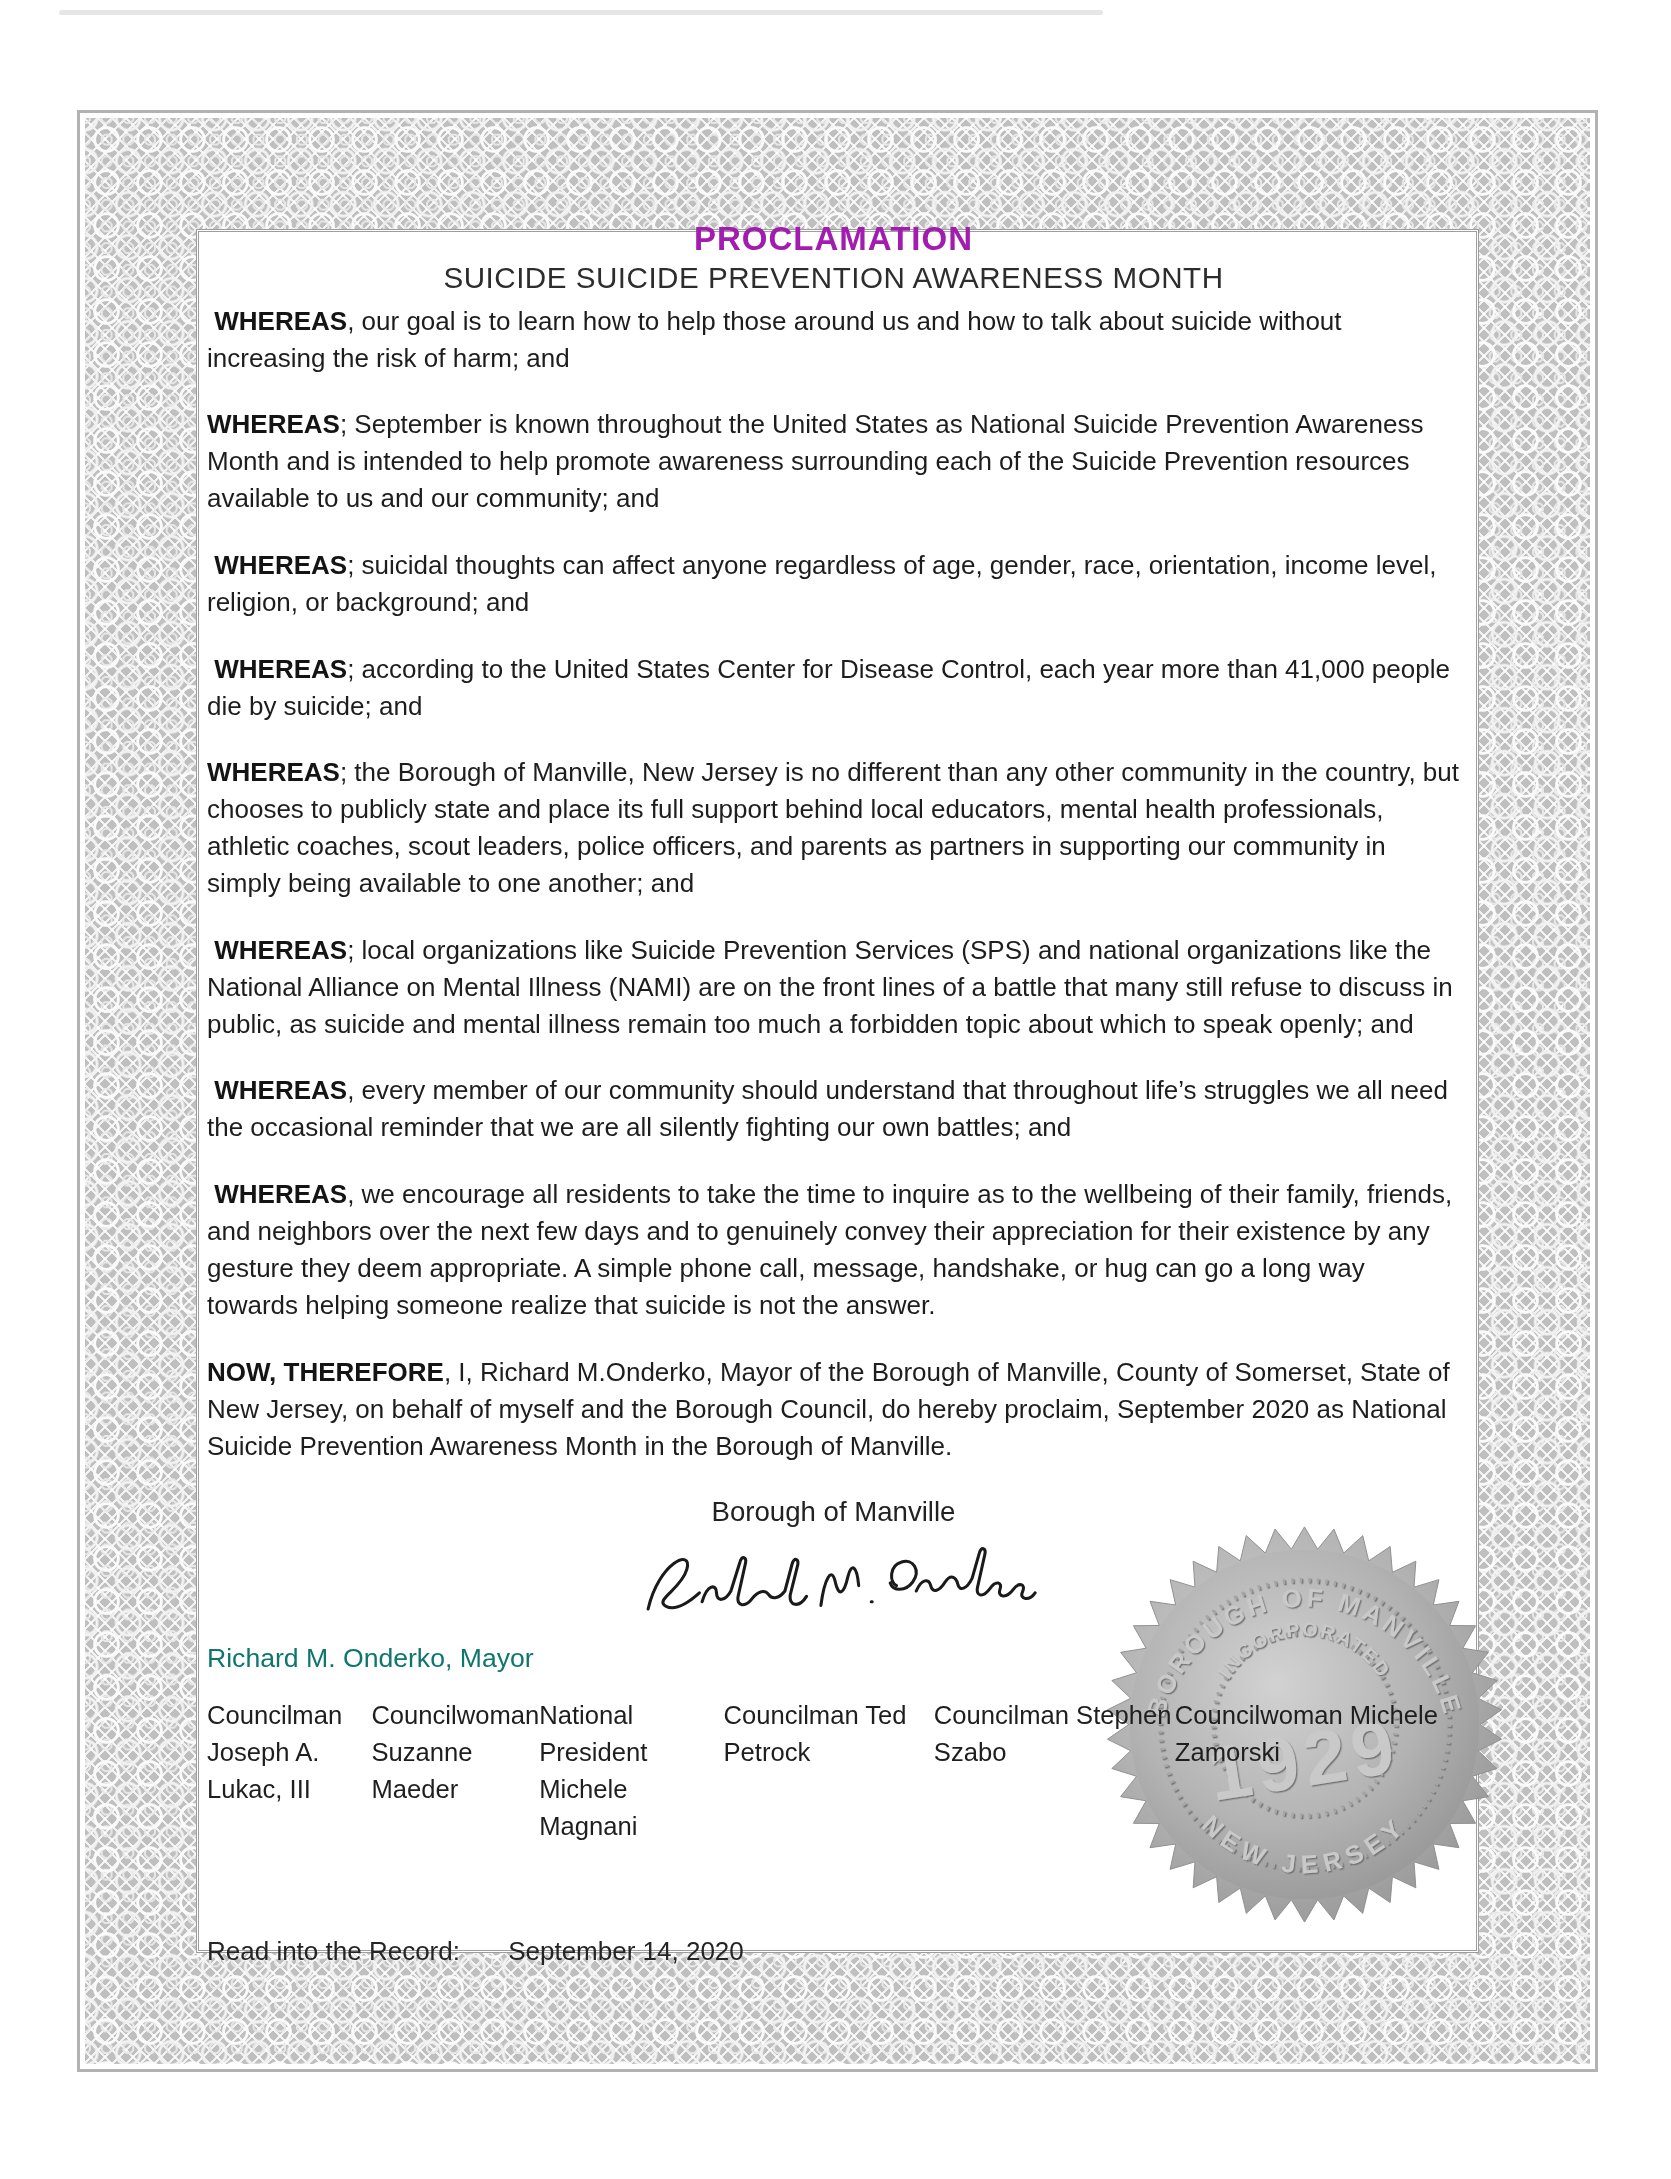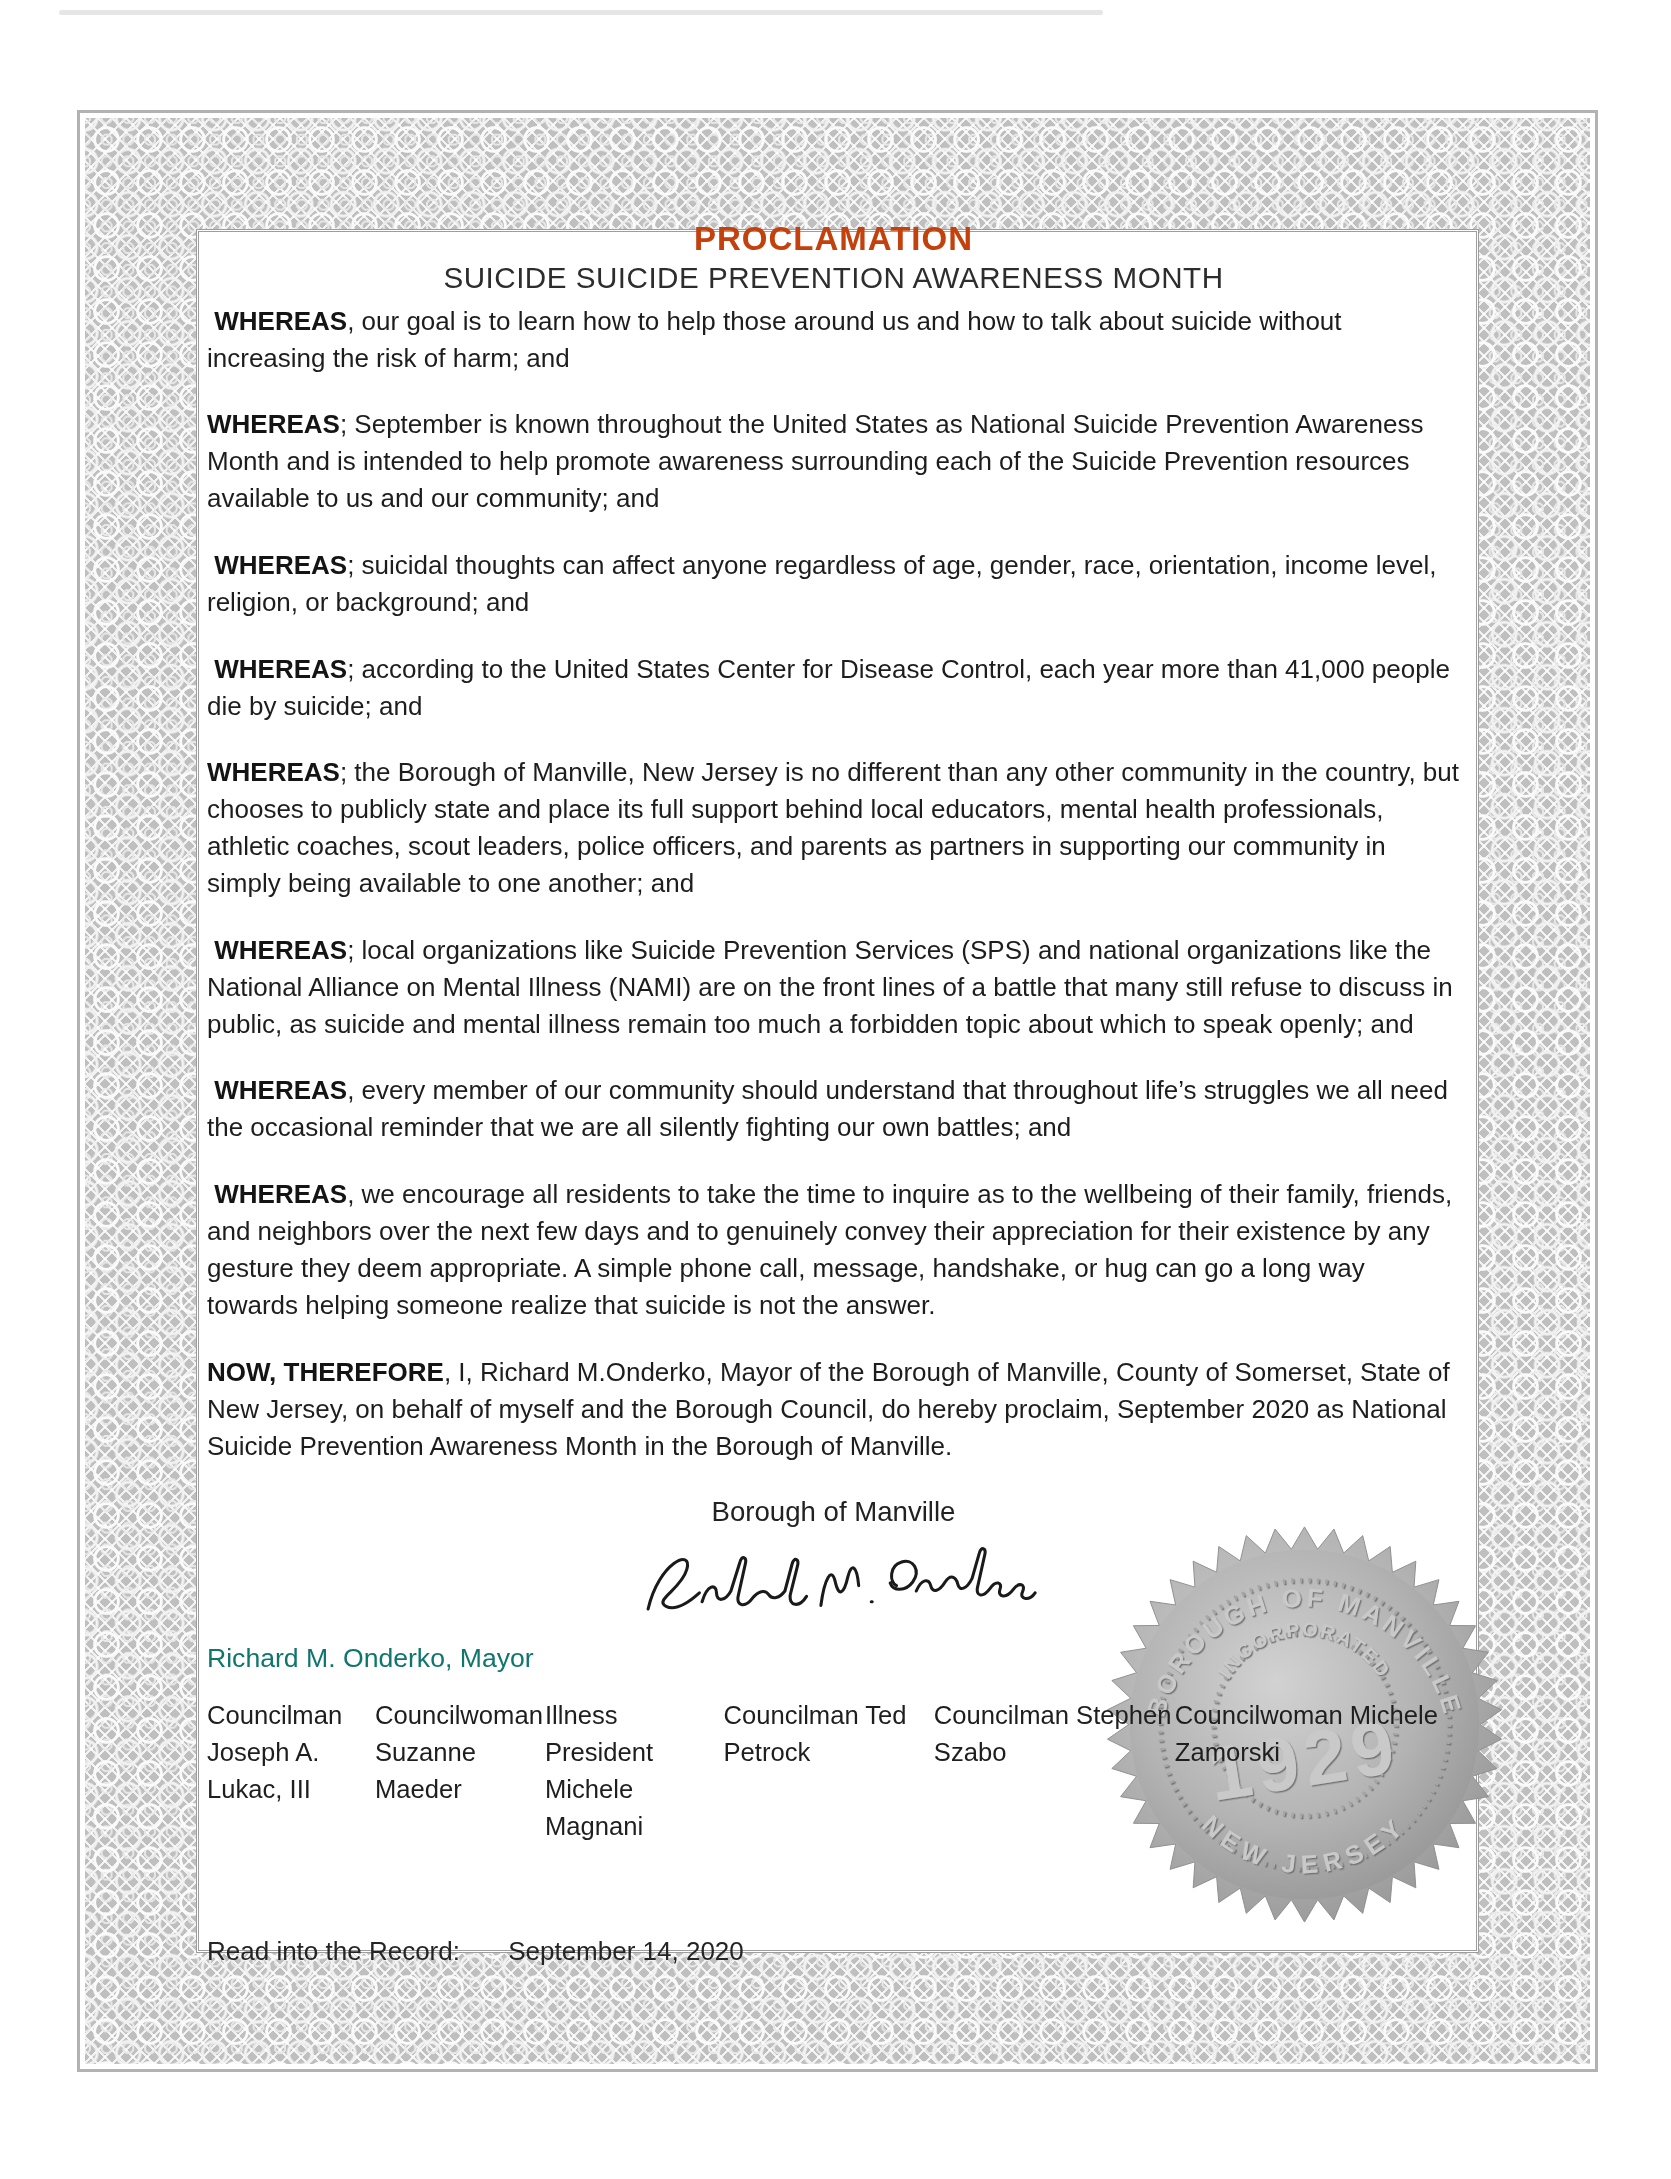--- a/index.html
+++ b/index.html
@@ -29,21 +29,21 @@
     position:absolute;inset:116px;background:#ffffff;
     border:3.9px double #9d9d9d;
   }
   .scan-artifact{position:absolute;left:59px;top:9.9px;width:1044px;height:4.9px;background:#e6e6e6;border-radius:3px;}
   
   .content{
     position:absolute;left:207px;top:219px;width:1253px;z-index:2;
   }
   .title{
     font-size:33px;font-weight:bold;line-height:39px;text-align:center;
-    letter-spacing:1px;color:#c2410c;margin:0;
+    letter-spacing:1px;color:#a21caf;margin:0;
   }
   .subtitle{
     font-size:29.6px;line-height:39px;text-align:center;letter-spacing:0.5px;
     color:#2d2d2d;margin:0;font-weight:normal;
   }
   .para{
     font-size:26px;line-height:37px;margin:0 0 29.6px 0;color:#1d1d1d;text-align:left;
   }
   .para:first-of-type{margin-top:5.9px;}
   .lead{font-weight:bold;white-space:pre-wrap;color:#141414;}
@@ -141,21 +141,21 @@
       <path d="M322,60 C328,46 336,46 338,54 C340,63 348,60 354,50 C360,41 366,44 368,52 C370,61 378,58 384,46 L392,18 C394,10 400,12 398,20 L390,56 C388,66 396,68 404,57 C410,48 418,50 415,58 C412,67 422,69 430,58 C436,50 444,52 440,61 C436,70 448,71 454,62"></path>
     </g>
   </svg>
 
   <p class="mayor-line">Richard M. Onderko, Mayor</p>
 
   <div class="council">
     <div class="council-col left">
       <span>Councilman Joseph A. Lukac, III</span>
       <span>Councilwoman Suzanne Maeder</span>
-      <span>Illness President Michele Magnani</span>
+      <span>National President Michele Magnani</span>
     </div>
     <div class="council-col right">
       <span>Councilman Ted Petrock</span>
       <span>Councilman Stephen Szabo</span>
       <span>Councilwoman Michele Zamorski</span>
     </div>
   </div>
 </div>
 
 <div class="record-line">

